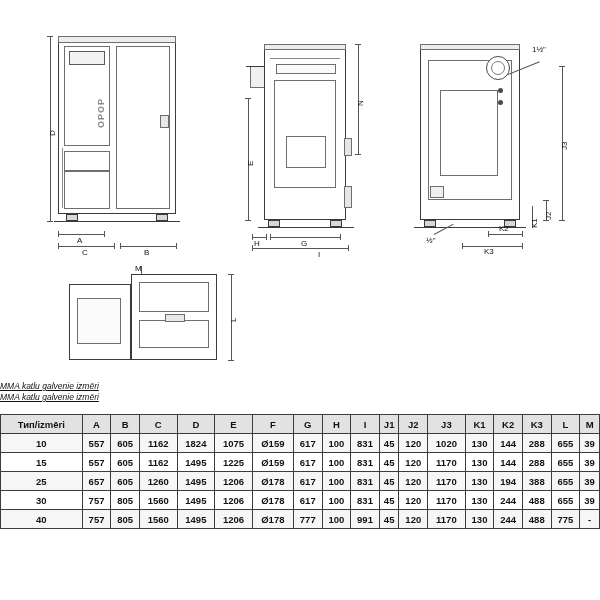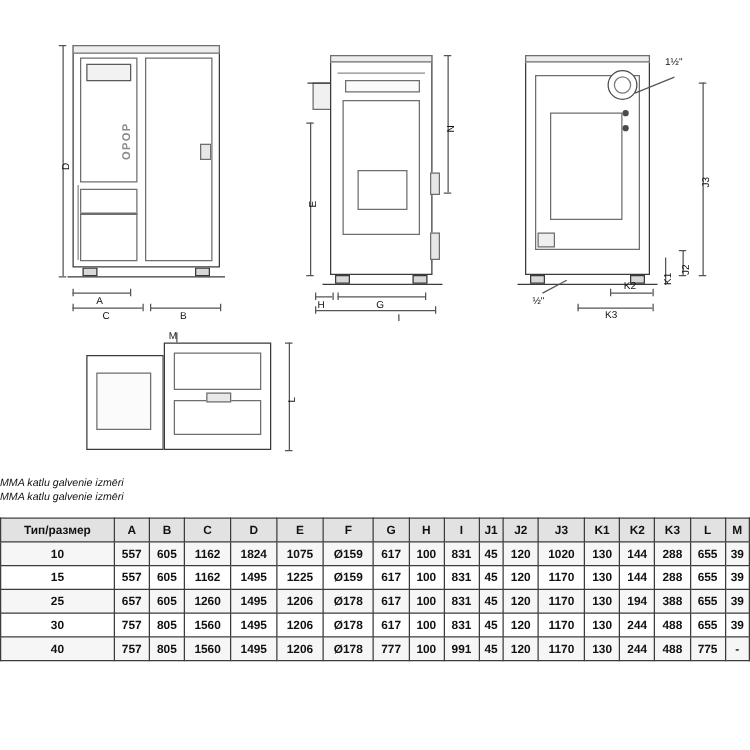--- a/index.html
+++ b/index.html
@@ -29,21 +29,21 @@
   .dimlabel.v{transform:rotate(-90deg);transform-origin:left top;}
   .tick{position:absolute;width:0;height:6px;border-left:0.8px solid #555;}
   .tickh{position:absolute;height:0;width:6px;border-top:0.8px solid #555;}
   .circle{position:absolute;border:1px solid #4a4a4a;border-radius:50%;background:#fff;}
   .dot{position:absolute;border-radius:50%;background:#4a4a4a;}
   .logo{position:absolute;font-size:9px;letter-spacing:1px;color:#8a8a8a;
         transform:rotate(-90deg);transform-origin:left top;font-weight:bold;}
 
   
   .captions{position:absolute;left:0;top:381px;width:300px;}
-  .cap{font-size:8.5px;font-style:italic;color:#111;line-height:11px;white-space:nowrap;}
+  .cap{font-size:8.5px;font-style:italic;color:#111;line-height:11px;white-space:nowrap;text-decoration:underline;}
 
   
   .tablewrap{position:absolute;left:0;top:414px;width:600px;}
   table{border-collapse:collapse;width:600px;font-size:9.5px;}
   th,td{border:1px solid #3c3c3c;text-align:center;padding:1px 0;height:16px;font-weight:bold;color:#111;}
   thead th{background:#e2e2e2;font-size:9.5px;}
   tbody tr:nth-child(odd){background:#f6f6f6;}
   tbody tr:nth-child(even){background:#ffffff;}
   td.first,th.first{text-align:center;}
   .footnote{position:absolute;left:0;top:546px;width:600px;font-size:8.3px;font-style:italic;
@@ -221,21 +221,21 @@
 
   <div class="captions">
     <div class="cap">MMA katlu galvenie izmēri</div>
     <div class="cap">MMA katlu galvenie izmēri</div>
   </div>
 
   <div class="tablewrap">
     <table>
       <thead>
         <tr>
-          <th class="first">Тип/размер</th>
+          <th class="first">Тип/izmēri</th>
           <th>A</th>
           <th>B</th>
           <th>C</th>
           <th>D</th>
           <th>E</th>
           <th>F</th>
           <th>G</th>
           <th>H</th>
           <th>I</th>
           <th>J1</th>

